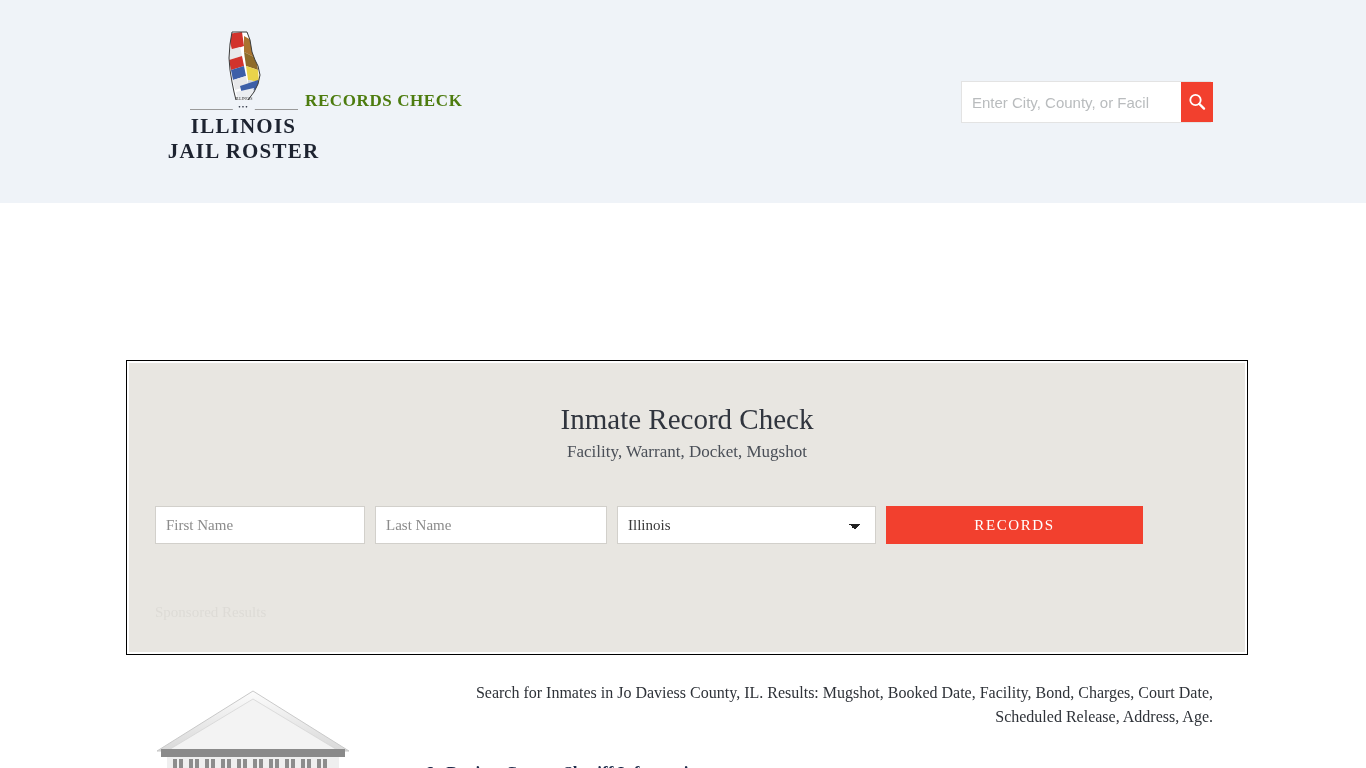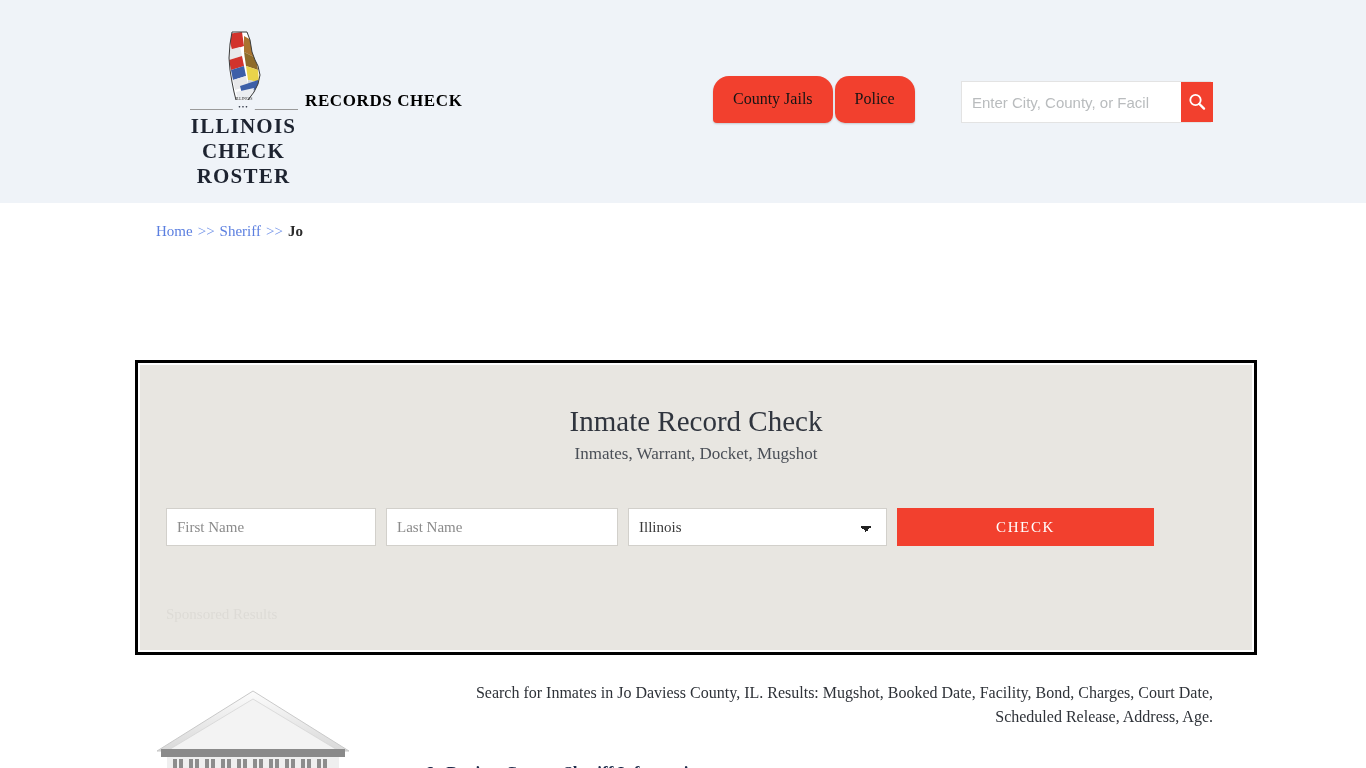--- a/index.html
+++ b/index.html
@@ -69,21 +69,21 @@
   }
 
   .records-check {
     position: absolute;
     left: 182px;
     top: 91px;
     font-family: "Liberation Serif", "DejaVu Serif", serif;
     font-weight: bold;
     font-size: 17px;
     letter-spacing: 0.6px;
-    color: #000000;
+    color: #4d7c0f;
   }
 
   
   .nav-tabs {
     position: absolute;
     left: 590px;
     top: 76px;
     display: flex;
     align-items: flex-end;
   }
@@ -169,23 +169,22 @@
   }
 
   
   .panel {
     position: absolute;
     left: 3px;
     top: 157px;
     width: 1122px;
     height: 295px;
     background: #e8e6e1;
-    border: 3px solid #000000;
+    border: 1px solid #000000;
     box-shadow: inset 0 0 0 2px #ffffff;
-    margin-left: 9px;
   }
   .panel-title {
     text-align: center;
     font-family: "Liberation Serif", "DejaVu Serif", serif;
     font-size: 29px;
     color: #30353e;
     margin-top: 42px;
   }
   .panel-sub {
     text-align: center;
@@ -304,61 +303,54 @@
             <path d="M34,50 L45,52 L42,62 L33,62 Z" fill="#cfd4dc"></path>
             <path d="M26,56 L44,50 L46,58 L28,64 Z" fill="#3d5fa8"></path>
             <path d="M22,62 L40,58 L38,68 L24,70 Z" fill="#eceef1"></path>
           </g>
           <path d="M18,2 L33,2 L36,10 L38,22 L41,30 L44,36 L46,45 L44,54 L40,62 L34,70 L27,73 L22,70 L20,62 L18,52 L16,40 L15,28 L16,14 Z" fill="none" stroke="#3a3a3a" stroke-width="1"></path>
           <text x="30" y="70" font-family="Liberation Serif, serif" font-size="4" fill="#2b2b2b" text-anchor="middle">ILLINOIS</text>
         </svg>
       </div>
       <div class="logo-rule"></div>
       <div class="logo-text">ILLINOIS</div>
-      <div class="logo-text">CHECK ROSTER</div>
+      <div class="logo-text">JAIL ROSTER</div>
     </div>
 
     <div class="records-check">RECORDS CHECK</div>
 
-    <div class="nav-tabs">
-      <div class="nav-tab t1">County Jails</div>
-      <div class="nav-tab t2">Police</div>
-    </div>
 
     <div class="hdr-search">
       <input type="text" placeholder="Enter City, County, or Facil" style="">
       <button class="hdr-search-btn">
         <svg width="20" height="20" viewBox="0 0 20 20">
           <circle cx="8.5" cy="8" r="5.2" fill="none" stroke="#ffffff" stroke-width="1.8"></circle>
           <line x1="12.4" y1="12" x2="17" y2="16.6" stroke="#ffffff" stroke-width="2.4" stroke-linecap="round"></line>
         </svg>
       </button>
     </div>
 
   </div>
 </div>
 
 <div class="page">
 
-  <div class="breadcrumb">
-    <a href="#">Home</a><span class="sep">&gt;&gt;</span><a href="#">Sheriff</a><span class="sep">&gt;&gt;</span><span class="current">Jo</span>
-  </div>
 
 
   <div class="panel">
     <div class="panel-title">Inmate Record Check</div>
-    <div class="panel-sub">Inmates, Warrant, Docket, Mugshot</div>
+    <div class="panel-sub">Facility, Warrant, Docket, Mugshot</div>
 
     <div class="form-row">
       <input class="fld fld-first" type="text" placeholder="First Name" style="">
       <input class="fld fld-last" type="text" placeholder="Last Name" style="">
       <select class="fld fld-state">
         <option>Illinois</option>
       </select>
-      <button class="btn-search">CHECK</button>
+      <button class="btn-search">RECORDS</button>
     </div>
 
     <div class="sponsored">Sponsored Results</div>
   </div>
 
   <div class="lower">
     <div class="courthouse">
       <svg width="200" height="120" viewBox="0 0 200 120">
         <defs>
           <linearGradient id="roofg" x1="0" y1="0" x2="0" y2="1">

